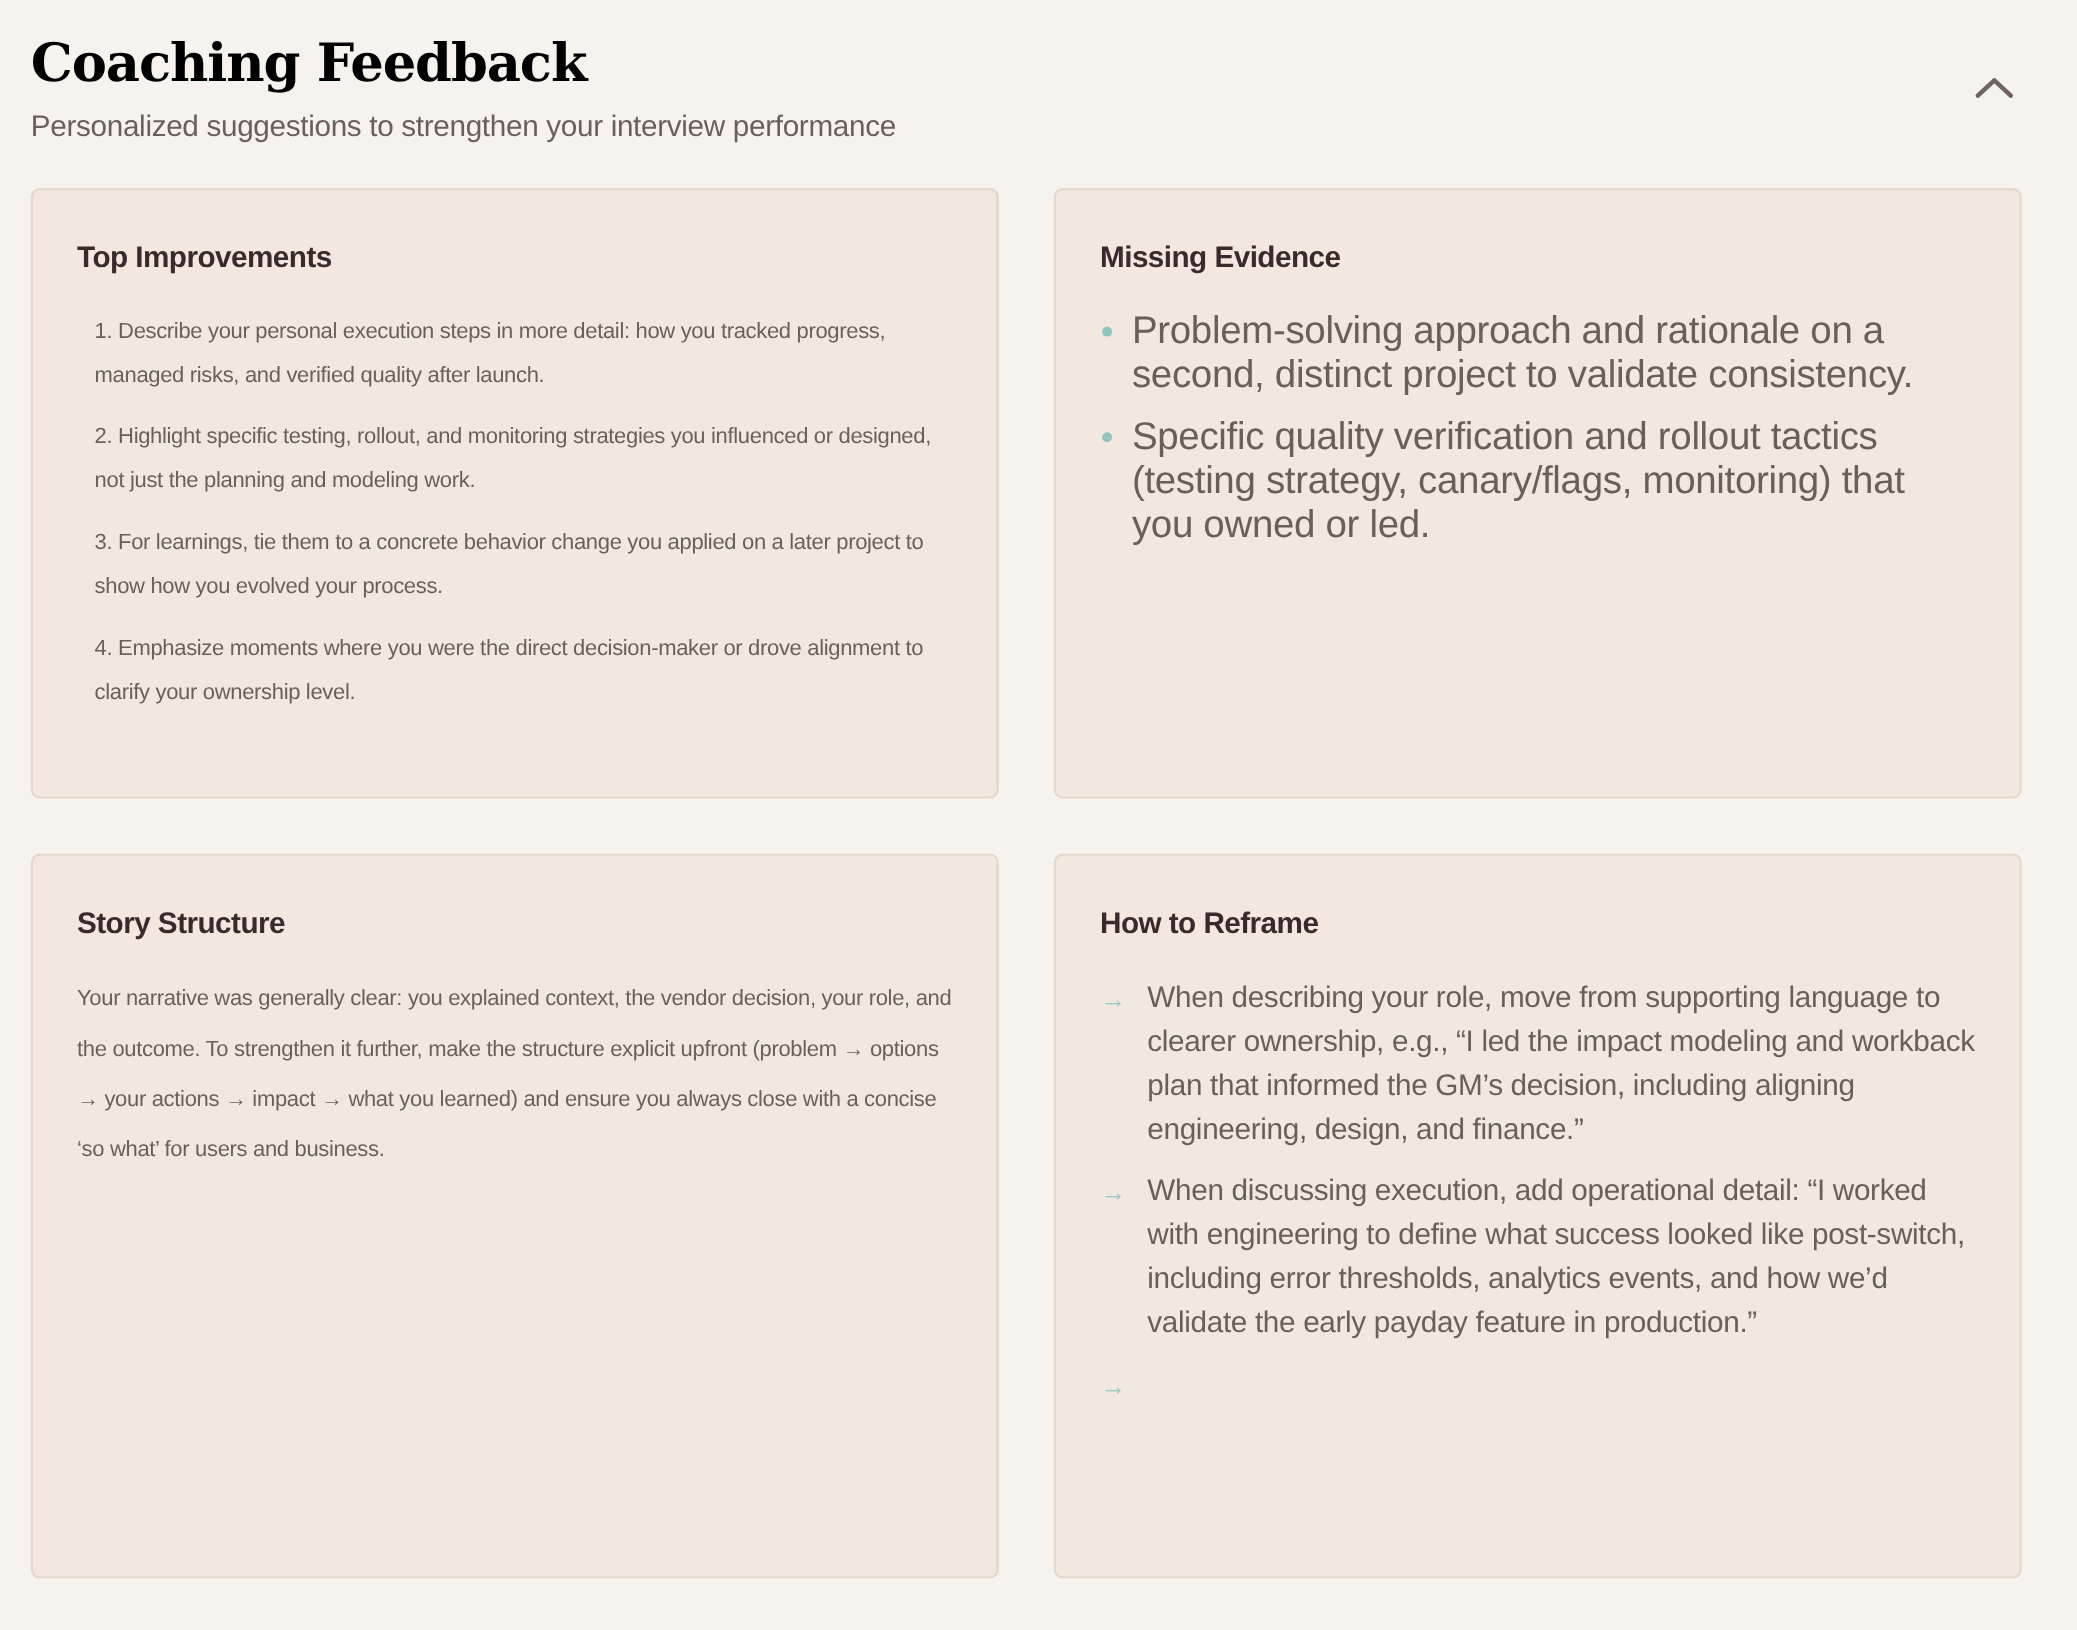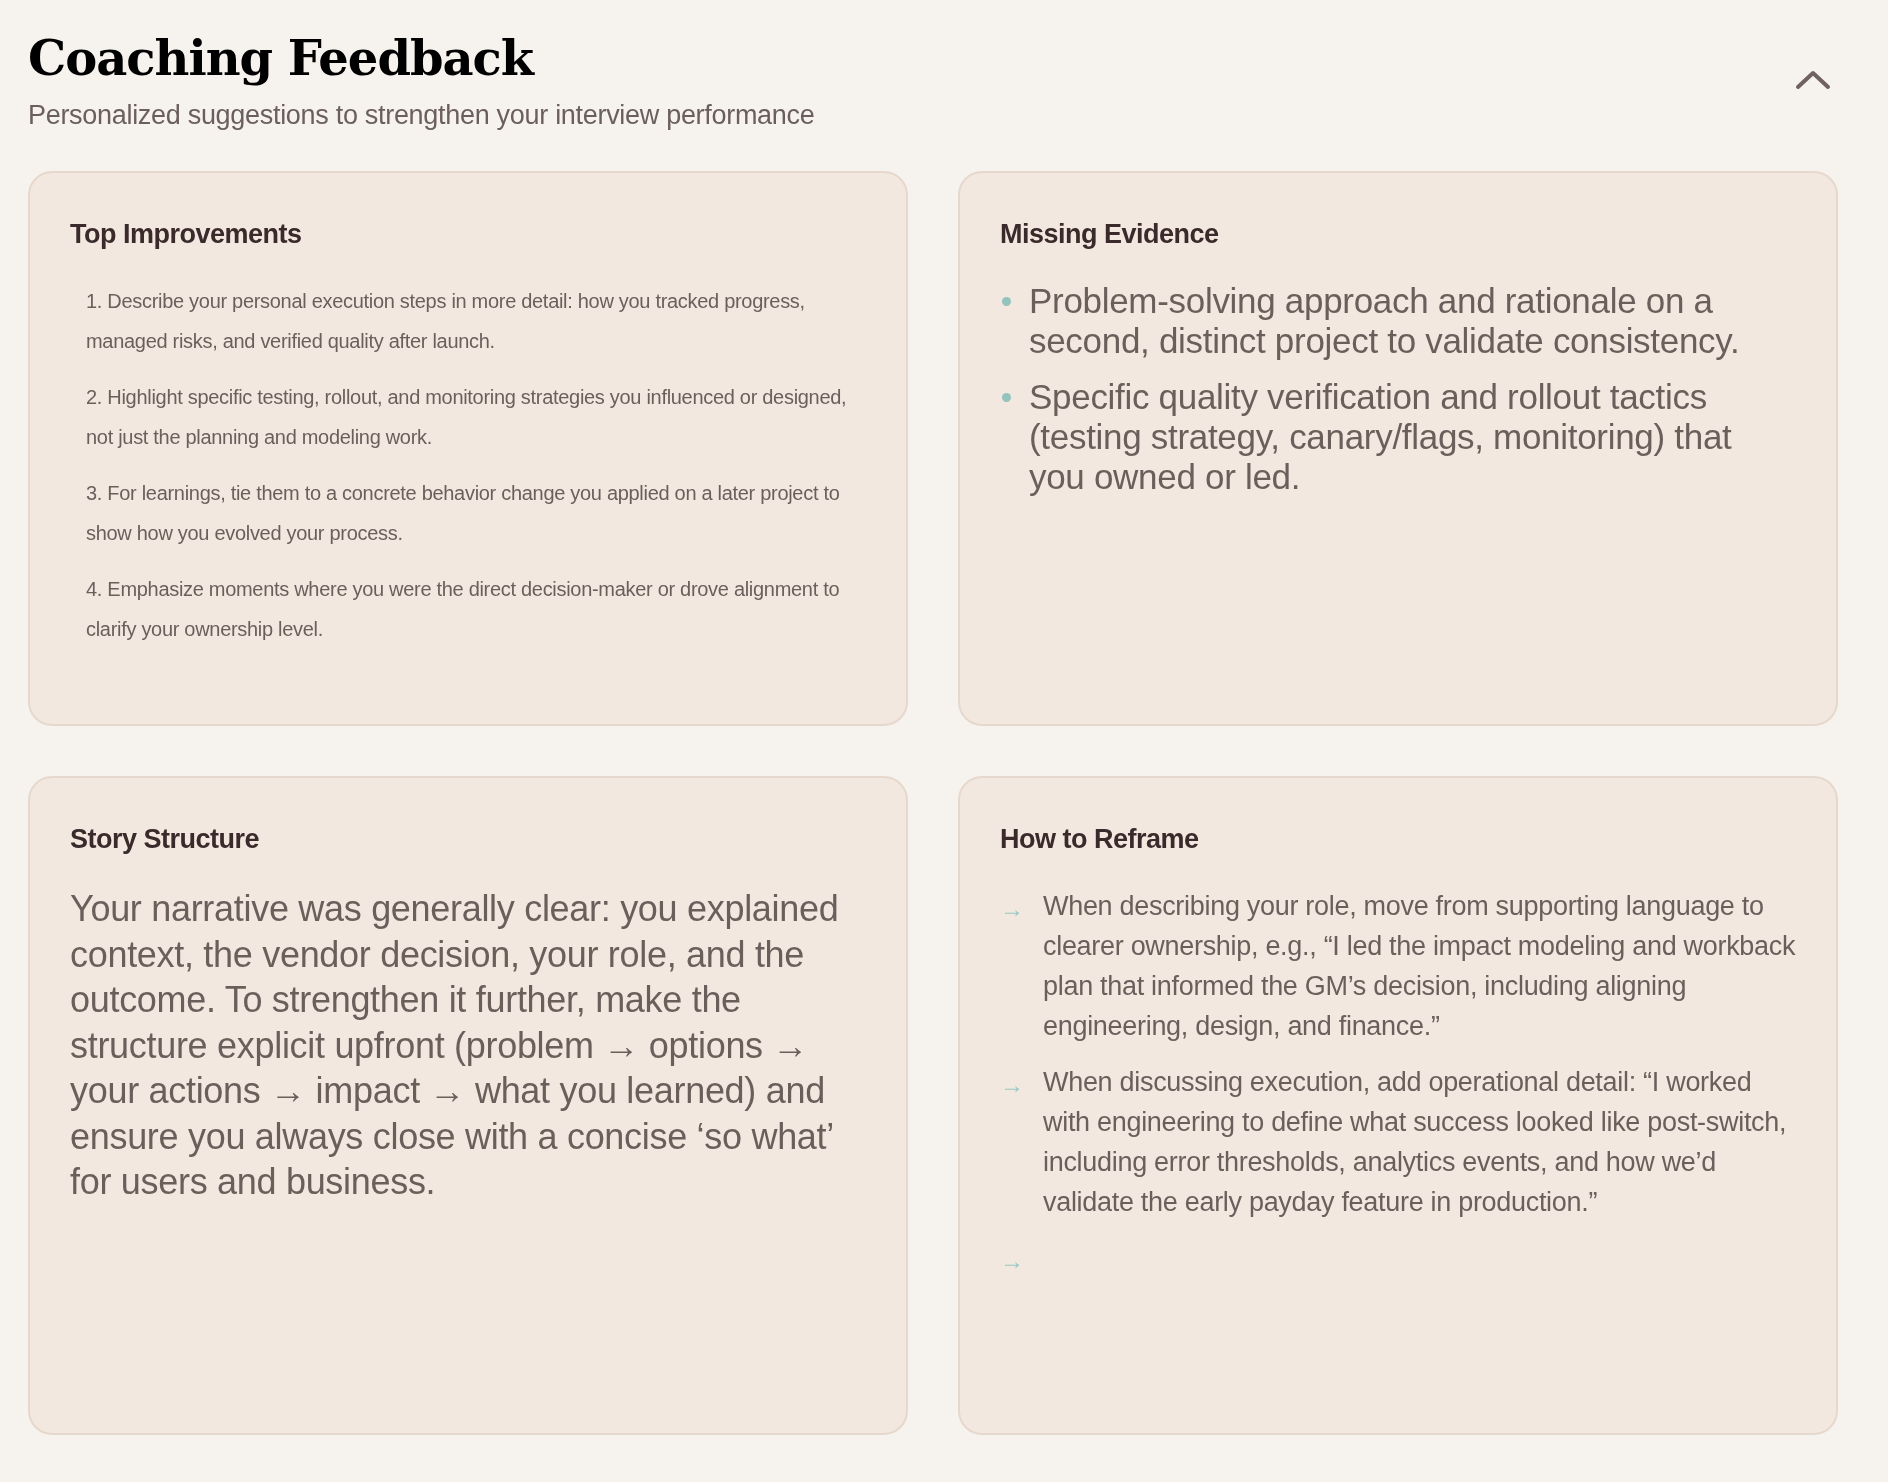--- a/index.html
+++ b/index.html
@@ -54,21 +54,21 @@
       width: 1810px;
       display: grid;
       grid-template-columns: 880px 880px;
       column-gap: 50px;
       row-gap: 50px;
       grid-template-rows: 555px 659px;
     }
     .card {
       background: #f2e8df;
       border: 2px solid #e6d8cc;
-      border-radius: 24px;
+      border-radius: 8px;
       box-sizing: border-box;
       padding: 44px 40px 30px 40px;
     }
     .card-title {
       font-size: 27px;
       font-weight: bold;
       color: #3a2a2b;
       margin: 0 0 30px 0;
       letter-spacing: -0.5px;
       line-height: 34px;
@@ -100,21 +100,21 @@
     .bullet-dot {
       position: absolute;
       left: 2px;
       top: 16px;
       width: 9px;
       height: 9px;
       border-radius: 50%;
       background: #93c3bd;
     }
     .story-text {
-      font-size: 36px;
+      font-size: 20px;
       line-height: 45.5px;
       margin: 0;
       letter-spacing: -0.3px;
     }
     .arrow-list {
       list-style: none;
       margin: 0;
       padding: 0;
     }
     .arrow-list li {

